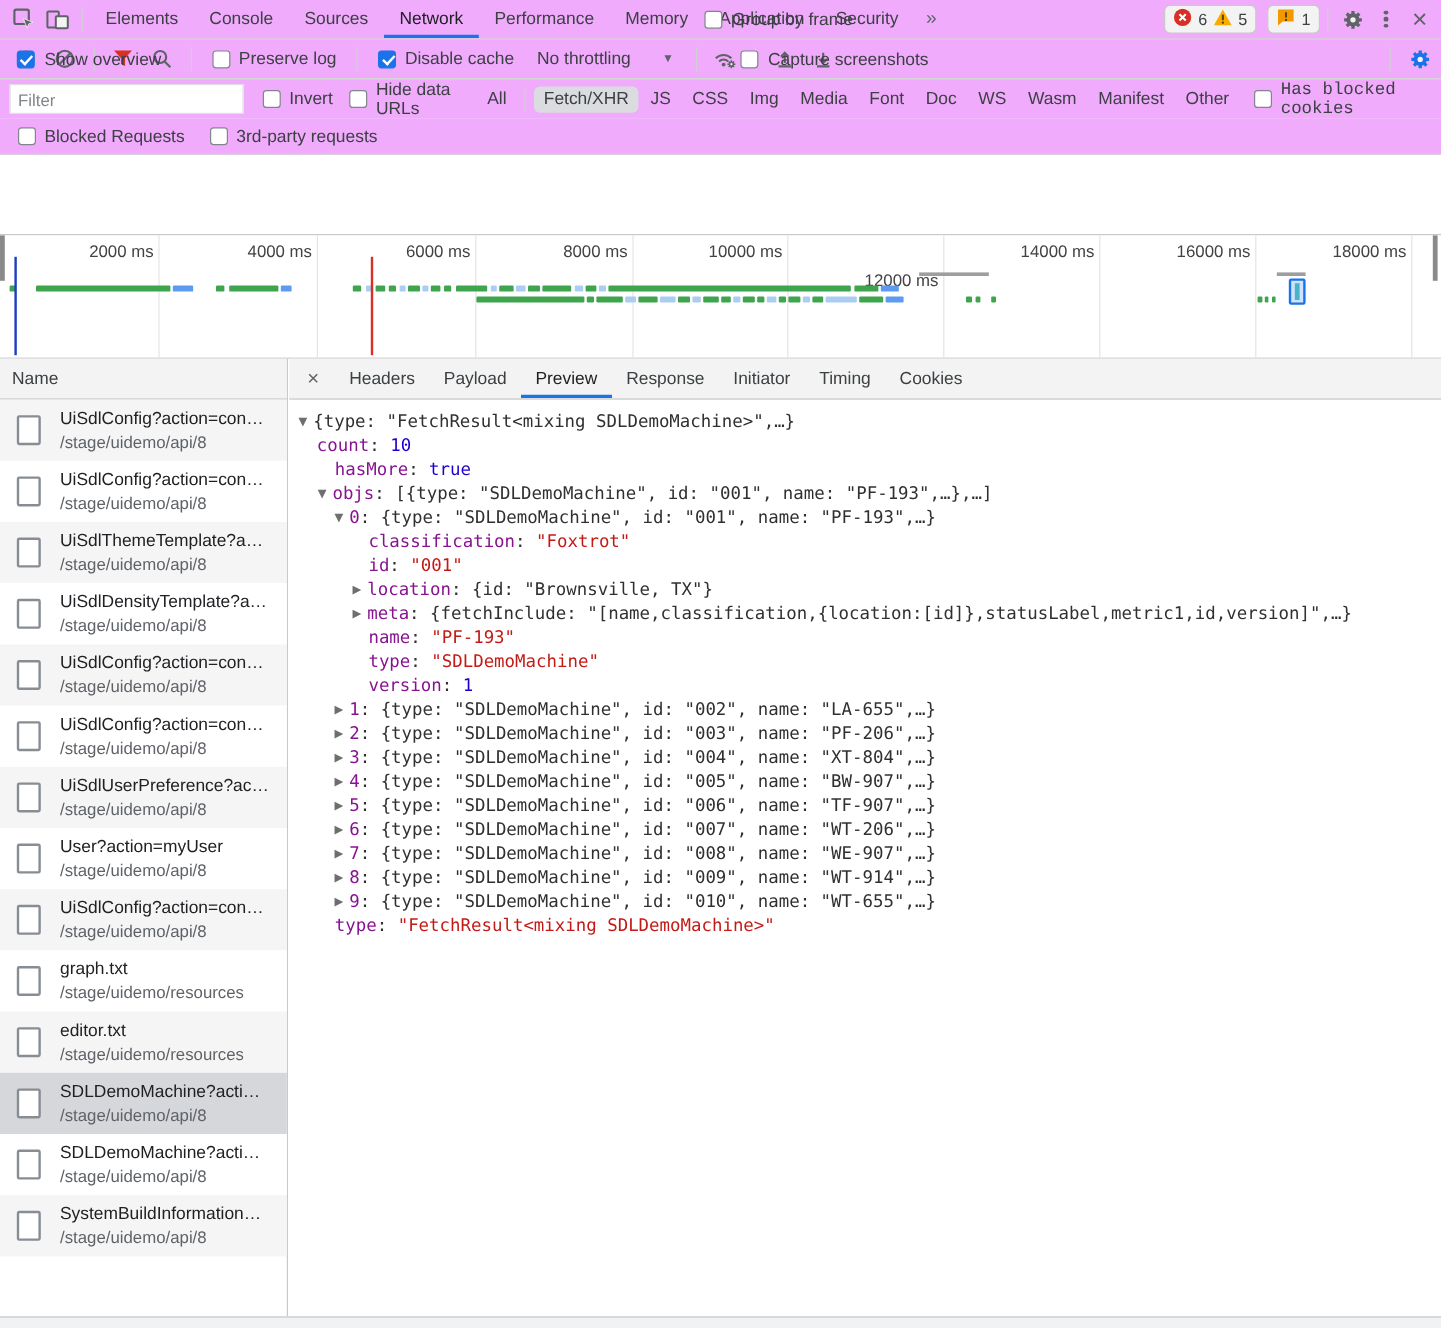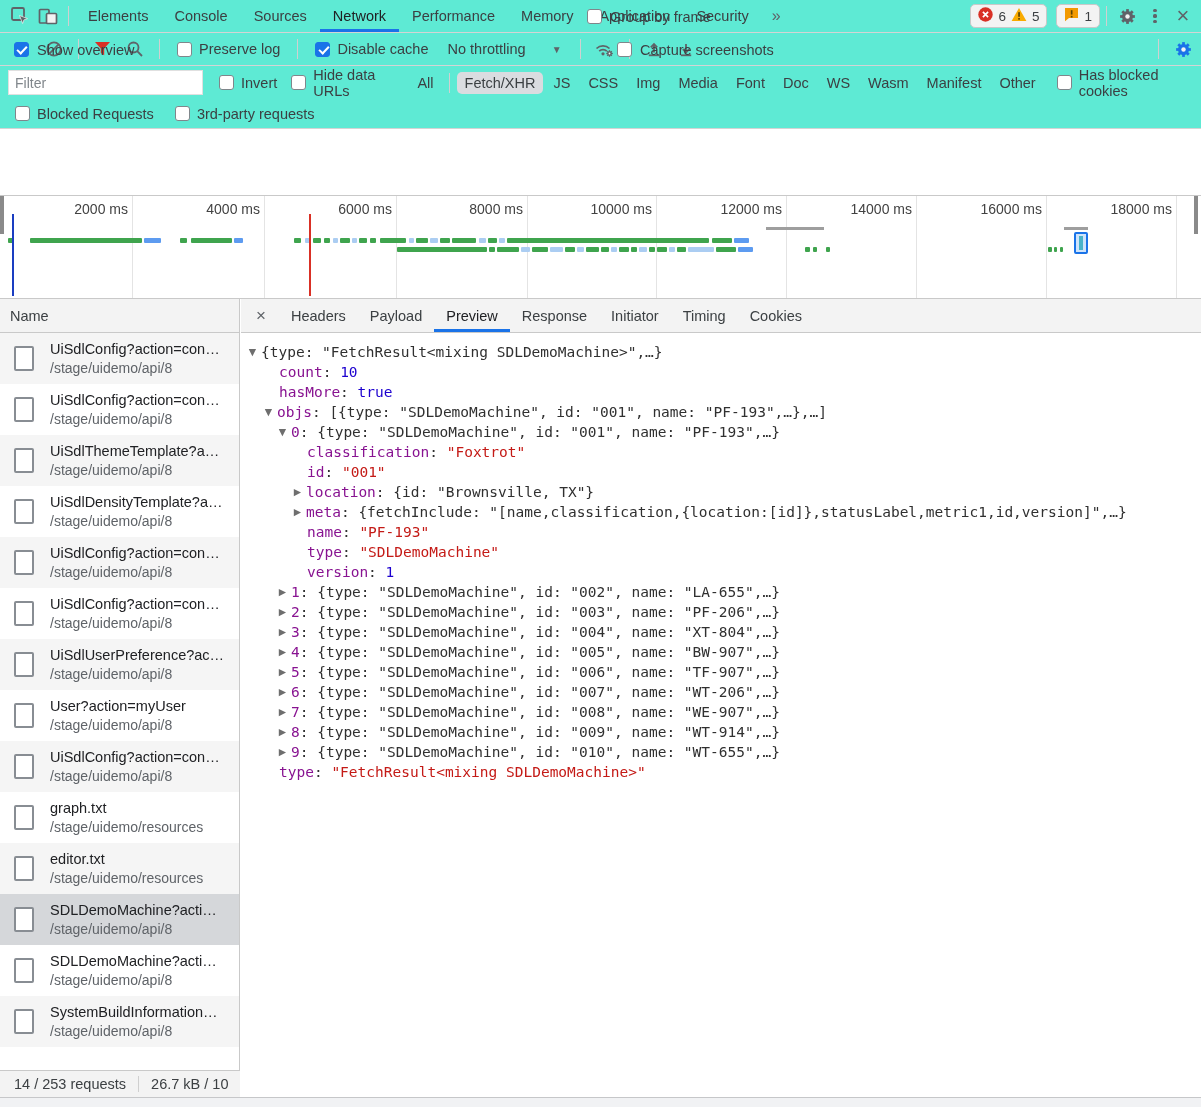--- a/index.html
+++ b/index.html
@@ -1,20 +1,20 @@
 <!DOCTYPE html>
 <html style="--accent_blue: #1a73e8; --record_red: #e8442f; --filter_red: #d93025; --pill_gray: #dadce0; --key_purple: #881391; --string_red: #c41a16; --number_blue: #1c00cf;"><head>
 <meta charset="utf-8">
 <style>
   html,body{margin:0;padding:0;background:#fff;}
   body{width:1201px;height:1107px;position:relative;overflow:hidden;
        font-family:"Liberation Sans",sans-serif;font-size:14.5px;color:#3c4043;
        -webkit-font-smoothing:antialiased;}
   #app{position:absolute;inset:0;}
-  .bar{position:absolute;left:0;width:1201px;background:#5eead4;display:flex;align-items:center;box-sizing:border-box;}
+  .bar{position:absolute;left:0;width:1201px;background:#f0abfc;display:flex;align-items:center;box-sizing:border-box;}
   .vsep{width:1px;height:20px;background:#d0d0d0;margin:0 6px;flex:0 0 auto;}
   .icon-btn{width:28px;height:28px;display:flex;align-items:center;justify-content:center;flex:0 0 auto;}
   
   #tabbar{top:0;height:33px;border-bottom:1px solid #d4d4d4;padding-left:6px;}
   .tabs{display:flex;height:100%;}
   .tab{padding:0 13px;display:flex;align-items:center;height:100%;color:#3c4043;cursor:default;white-space:nowrap;}
   .tab.active{box-shadow:inset 0 -3px 0 var(--accent_blue);color:#202124;}
   .tab.more{font-size:16px;color:#5f6368;padding:0 10px;}
   .spacer{flex:1;}
   .pill{border:1px solid #c9c9c9;border-radius:5px;background:#f3f3f3;display:flex;align-items:center;gap:5px;padding:2px 7px;margin-left:9px;height:18px;}
@@ -258,21 +258,21 @@
         <div class="ftype">CSS</div>
         <div class="ftype">Img</div>
         <div class="ftype">Media</div>
         <div class="ftype">Font</div>
         <div class="ftype">Doc</div>
         <div class="ftype">WS</div>
         <div class="ftype">Wasm</div>
         <div class="ftype">Manifest</div>
         <div class="ftype">Other</div>
       </div>
-    <div class="check" style="margin-left:12px;">
+    <div class="check" style="margin-left:12px;font-family:Liberation Mono, monospace;">
       <span class="cb"></span>
       <span>Has blocked cookies</span>
     </div>
   </div>
 
   <div id="filter2" class="bar">
     <div class="check">
       <span class="cb"></span>
       <span>Blocked Requests</span>
     </div>
@@ -306,21 +306,21 @@
       <div class="ticklab" style="left: 48px;">2000 ms</div>
       <div class="gridline" style="left: 264px;"></div>
       <div class="ticklab" style="left: 180px;">4000 ms</div>
       <div class="gridline" style="left: 396px;"></div>
       <div class="ticklab" style="left: 312px;">6000 ms</div>
       <div class="gridline" style="left: 527px;"></div>
       <div class="ticklab" style="left: 443px;">8000 ms</div>
       <div class="gridline" style="left: 656px;"></div>
       <div class="ticklab" style="left: 572px;">10000 ms</div>
       <div class="gridline" style="left: 786px;"></div>
-      <div class="ticklab" style="left: 702px;">12000 ms</div>
+      <div class="ticklab" style="left: 702px; margin-top: 24px;">12000 ms</div>
       <div class="gridline" style="left: 916px;"></div>
       <div class="ticklab" style="left: 832px;">14000 ms</div>
       <div class="gridline" style="left: 1046px;"></div>
       <div class="ticklab" style="left: 962px;">16000 ms</div>
       <div class="gridline" style="left: 1176px;"></div>
       <div class="ticklab" style="left: 1092px;">18000 ms</div>
       <div class="graybar" style="left: 766px; width: 58px;"></div>
       <div class="graybar" style="left: 1064px; width: 24px;"></div>
       <div class="seg" style="left: 8px; width: 5px; top: 42px; background: rgb(63, 164, 78);"></div>
       <div class="seg" style="left: 30px; width: 112px; top: 42px; background: rgb(63, 164, 78);"></div>
@@ -483,40 +483,35 @@
             </div>
           </div>
           <div class="req-row shade">
             <div class="req-ic"></div>
             <div class="req-tx">
               <div class="req-name">SystemBuildInformation…</div>
               <div class="req-path">/stage/uidemo/api/8</div>
             </div>
           </div>
         </div>
-      <div id="listfooter">
-        <span>14 / 253 requests</span>
-        <span class="fsep"></span>
-        <span>26.7 kB / 10</span>
-      </div>
     </div>
     <div id="rightpane">
       <div id="ptabs">
         <div class="pclose">×</div>
       <div class="ptab">Headers</div>
           <div class="ptab">Payload</div>
           <div class="ptab active">Preview</div>
           <div class="ptab">Response</div>
           <div class="ptab">Initiator</div>
           <div class="ptab">Timing</div>
           <div class="ptab">Cookies</div>
         </div>
       <div id="tree">
           <div class="trow" style="padding-left: 20px;"><span class="texp" style="left: 5px;">▼</span><span class="tp">{type: "FetchResult&lt;mixing SDLDemoMachine&gt;",…}</span></div>
-          <div class="trow" style="padding-left: 38px;"><span class="tk">count</span><span class="tp">: </span><span class="tn">10</span></div>
+          <div class="trow" style="padding-left: 23px;"><span class="tk">count</span><span class="tp">: </span><span class="tn">10</span></div>
           <div class="trow" style="padding-left: 38px;"><span class="tk">hasMore</span><span class="tp">: </span><span class="tn">true</span></div>
           <div class="trow" style="padding-left: 36px;"><span class="texp" style="left: 21px;">▼</span><span class="tk">objs</span><span class="tp">: </span><span class="tp">[{type: "SDLDemoMachine", id: "001", name: "PF-193",…},…]</span></div>
           <div class="trow" style="padding-left: 50px;"><span class="texp" style="left: 35px;">▼</span><span class="tk">0</span><span class="tp">: </span><span class="tp">{type: "SDLDemoMachine", id: "001", name: "PF-193",…}</span></div>
           <div class="trow" style="padding-left: 66px;"><span class="tk">classification</span><span class="tp">: </span><span class="ts">"Foxtrot"</span></div>
           <div class="trow" style="padding-left: 66px;"><span class="tk">id</span><span class="tp">: </span><span class="ts">"001"</span></div>
           <div class="trow" style="padding-left: 65px;"><span class="texp" style="left: 50px;">▶</span><span class="tk">location</span><span class="tp">: </span><span class="tp">{id: "Brownsville, TX"}</span></div>
           <div class="trow" style="padding-left: 65px;"><span class="texp" style="left: 50px;">▶</span><span class="tk">meta</span><span class="tp">: </span><span class="tp">{fetchInclude: "[name,classification,{location:[id]},statusLabel,metric1,id,version]",…}</span></div>
           <div class="trow" style="padding-left: 66px;"><span class="tk">name</span><span class="tp">: </span><span class="ts">"PF-193"</span></div>
           <div class="trow" style="padding-left: 66px;"><span class="tk">type</span><span class="tp">: </span><span class="ts">"SDLDemoMachine"</span></div>
           <div class="trow" style="padding-left: 66px;"><span class="tk">version</span><span class="tp">: </span><span class="tn">1</span></div>

